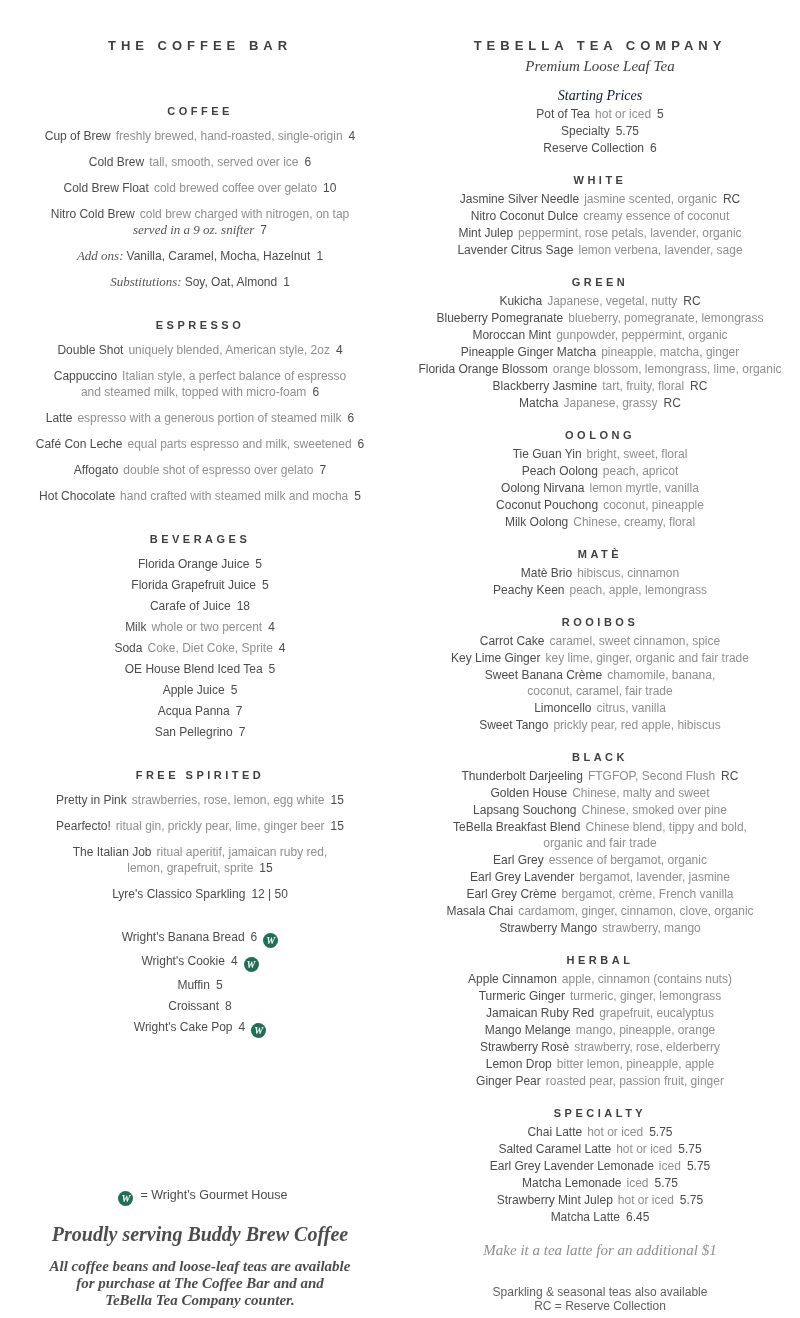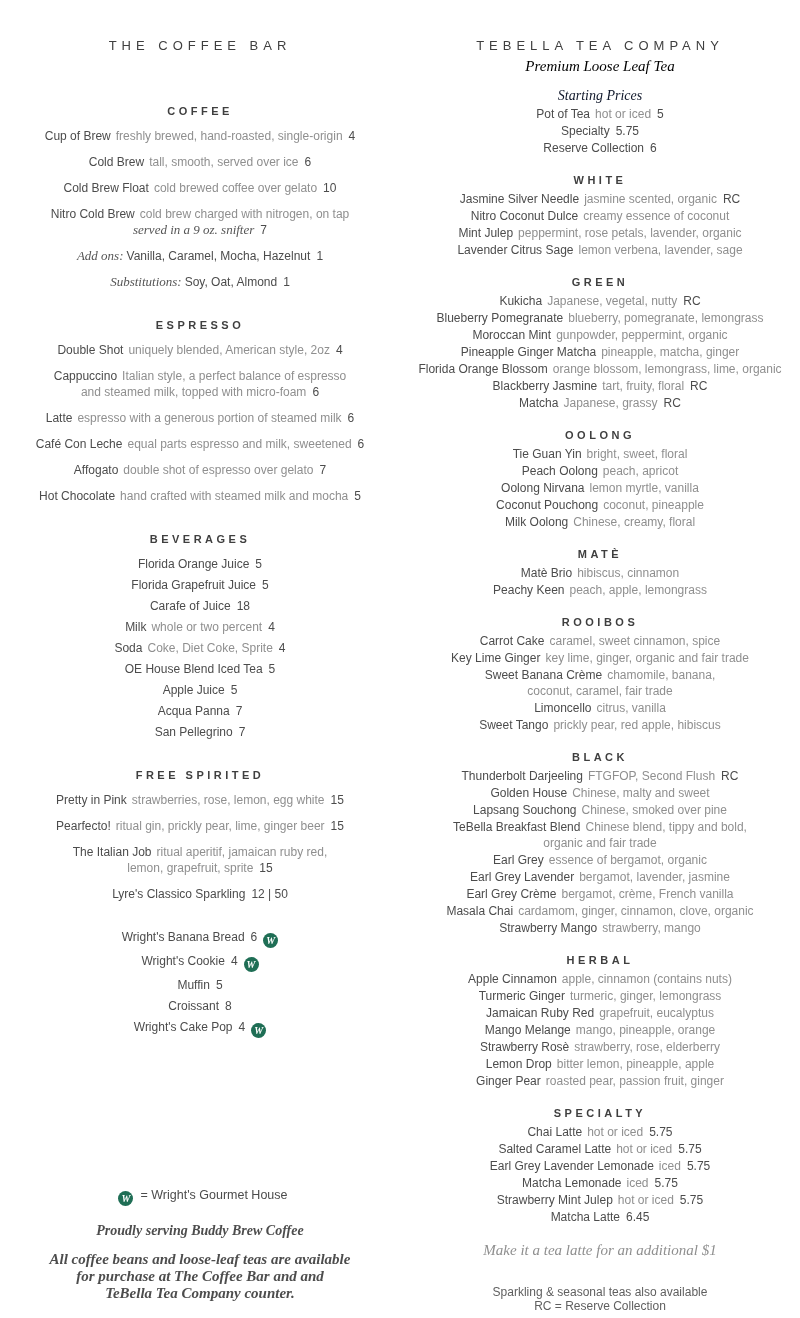--- a/index.html
+++ b/index.html
@@ -1,20 +1,20 @@
 <!DOCTYPE html>
 <html><head>
 <meta charset="utf-8">
 <style>
   html,body{margin:0;padding:0;background:#ffffff;}
   body{width:800px;height:1318px;overflow:hidden;font-family:"Liberation Sans",sans-serif;color:#4f4f4f;}
   .page{display:flex;width:800px;}
   .col{width:400px;text-align:center;box-sizing:border-box;padding-top:38px;}
-  .menu-title{font-size:13px;font-weight:400;letter-spacing:5px;color:#3f3f3f;}
-  .subtitle{font-family:"Liberation Serif",serif;font-style:italic;font-size:15px;color:#000000;margin-top:5px;}
+  .menu-title{font-size:13px;font-weight:700;letter-spacing:5px;color:#3f3f3f;}
+  .subtitle{font-family:"Liberation Serif",serif;font-style:italic;font-size:15px;color:#404040;margin-top:5px;}
   .section{margin-top:27px;}
   .col-left .section-coffee{margin-top:50px;}
   .col-right .section{margin-top:16px;}
   .col-right .section-starting{margin-top:13px;}
   .heading{font-size:11px;font-weight:700;letter-spacing:3.5px;color:#3f3f3f;margin-bottom:9px;line-height:16px;}
   .col-right .heading{margin-bottom:3px;}
   .heading-italic{font-family:"Liberation Serif",serif;font-style:italic;font-size:14px;color:#0f172a;margin-bottom:2px;line-height:16px;}
   .item{font-size:12px;line-height:16px;color:#4c4c4c;}
   .col-left .item{margin-bottom:10px;}
   .col-left .section-beverages .item,.col-left .section-pastries .item{margin-bottom:5px;}
@@ -25,21 +25,21 @@
   .item .price{color:#4c4c4c;margin-left:6px;}
   .item .rc{color:#4c4c4c;margin-left:6px;}
   .item .prefix{font-family:"Liberation Serif",serif;font-style:italic;color:#555;margin-right:3px;font-size:13px;}
   .item .note{font-family:"Liberation Serif",serif;font-style:italic;color:#555;font-size:13px;}
   .badge{display:inline-block;width:15px;height:15px;border-radius:50%;background:#1f6e55;color:#fff;
          font-family:"Liberation Serif",serif;font-weight:700;font-style:italic;font-size:10px;line-height:15px;
          text-align:center;margin-left:6px;vertical-align:-3px;}
   .left-footer{margin-top:150px;}
   .legend{font-size:12.5px;color:#4c4c4c;}
   .legend .legend-text{margin-left:7px;}
-  .tagline{font-family:"Liberation Serif",serif;font-style:italic;font-weight:700;font-size:14px;color:#4d4d4d;margin-top:17px;}
+  .tagline{font-family:"Liberation Serif",serif;font-style:italic;font-weight:700;font-size:20px;color:#4d4d4d;margin-top:17px;}
   .footnote{font-family:"Liberation Serif",serif;font-style:italic;font-weight:700;font-size:15px;color:#4d4d4d;margin-top:12px;line-height:17px;}
   .right-footer{margin-top:17px;}
   .latte-note{font-family:"Liberation Serif",serif;font-style:italic;font-size:15px;color:#8f8f8f;}
   .small-print{font-size:12px;color:#5f5f5f;margin-top:26px;line-height:14px;}
 </style>
 </head>
 <body>
 
 <div class="page">
 

